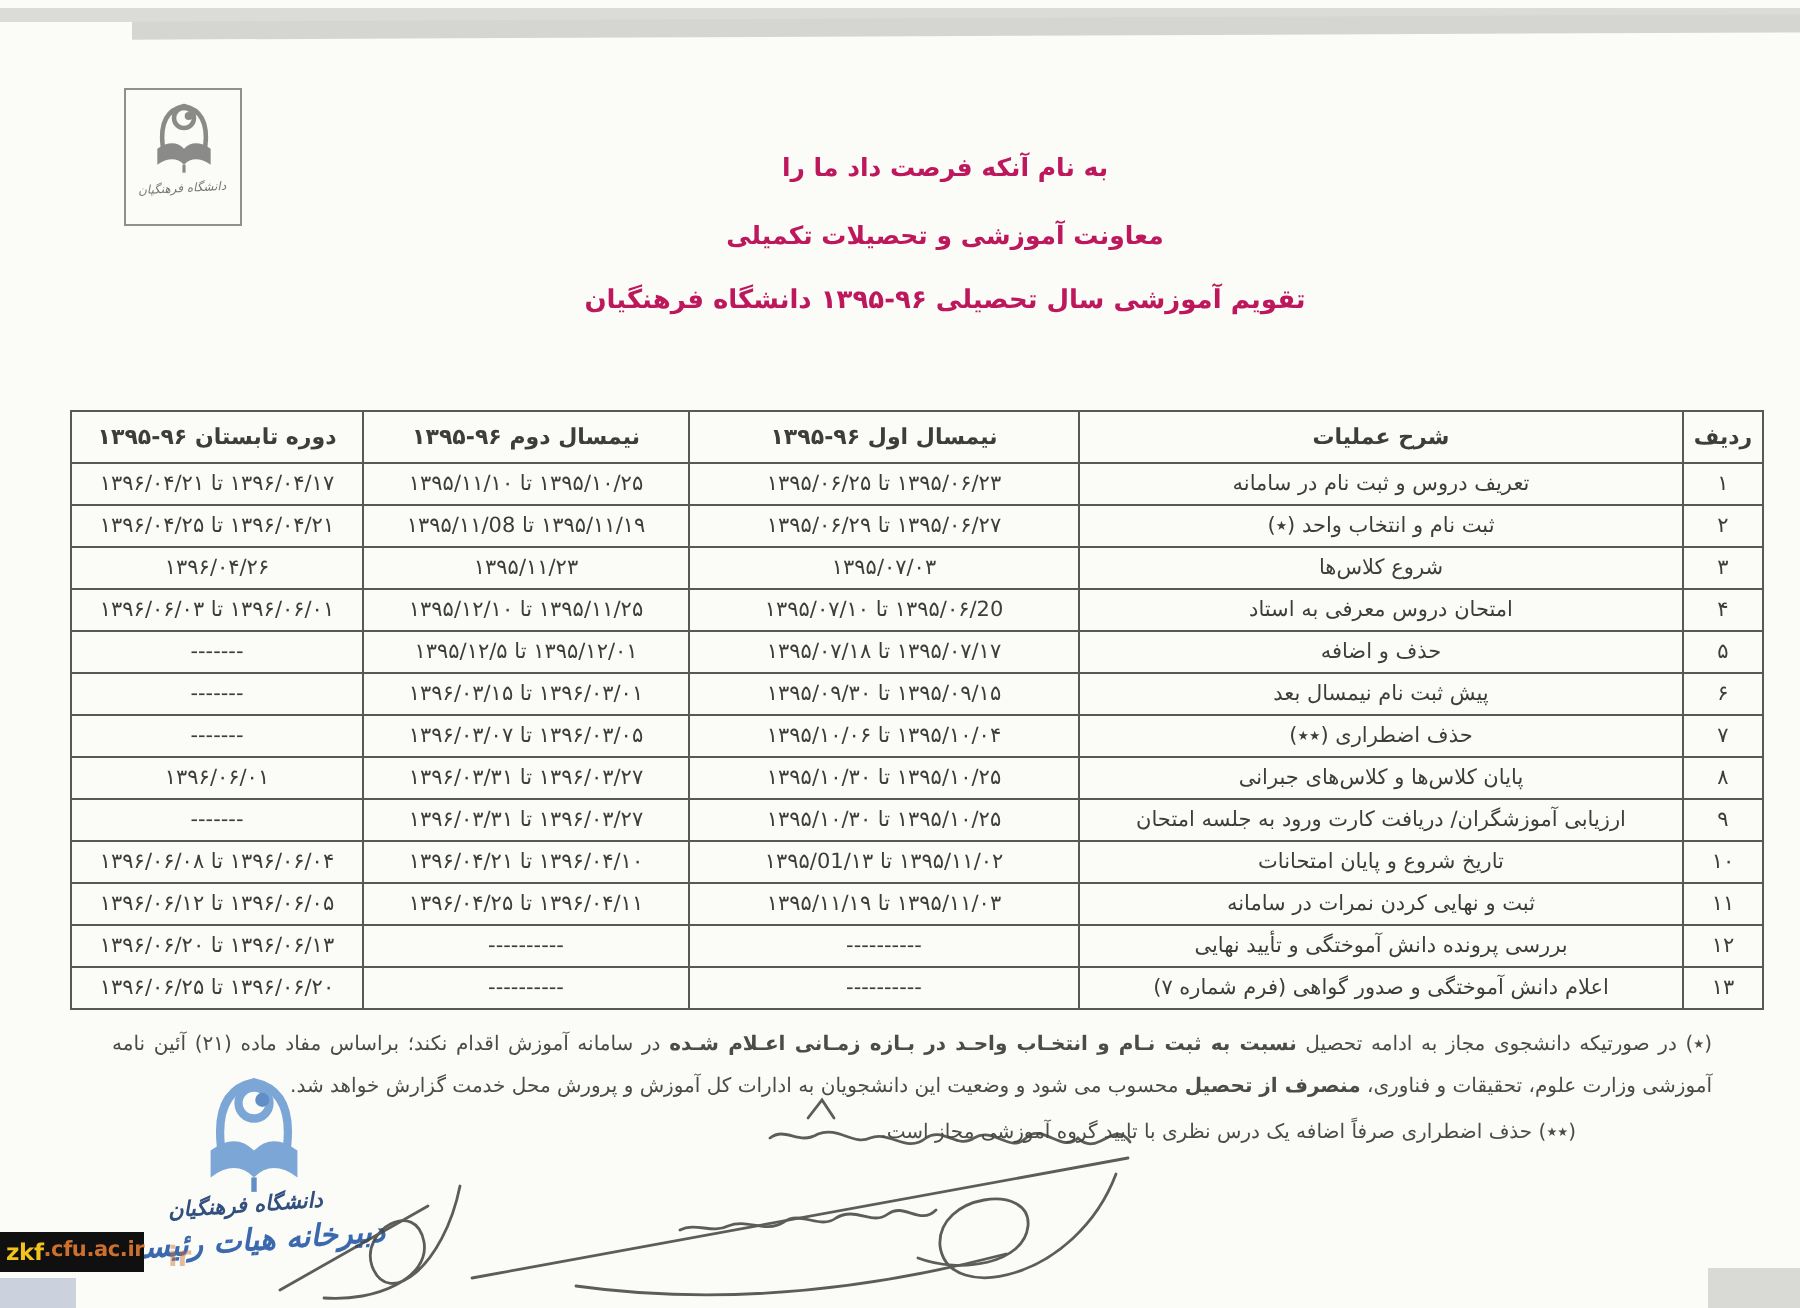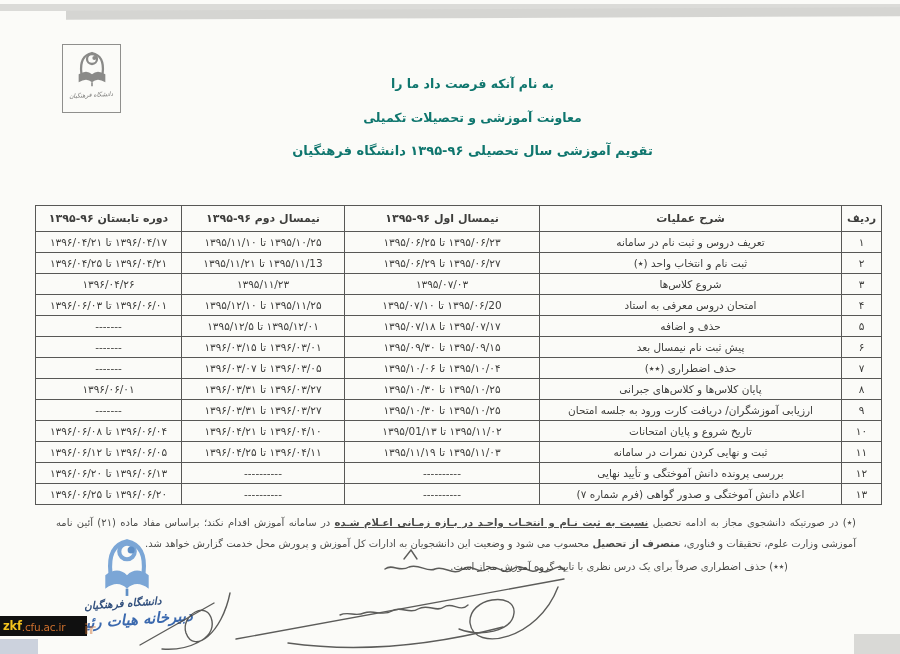--- a/index.html
+++ b/index.html
@@ -12,56 +12,56 @@
   .corner-br{position:absolute;right:0;top:634px;width:46px;height:20px;background:#d9d9d6;}
 
   
   .seal-box{position:absolute;left:62px;top:44px;width:57px;height:67px;border:1px solid #8f8f8d;
             display:flex;flex-direction:column;align-items:center;justify-content:flex-start;}
   .seal-box svg{margin-top:3px;}
   .seal-caption{font-size:6px;color:#787876;font-style:italic;white-space:nowrap;transform:rotate(-3deg);margin-top:1px;}
 
   
   .title-line{position:absolute;left:45px;right:0;text-align:center;direction:rtl;
-              font-weight:bold;color:#0f766e;}
+              font-weight:bold;color:#be185d;}
   .t1{top:76px;font-size:12.5px;}
   .t2{top:110px;font-size:12.5px;text-align:center;}
   .t3{top:143px;font-size:13px;}
 
   
   .cal-table{position:absolute;top:205px;right:18px;width:846px;border-collapse:collapse;
              table-layout:fixed;direction:rtl;}
   .cal-table th,.cal-table td{border:1px solid #585856;color:#3d3d3b;text-align:center;
              padding:0 2px;overflow:hidden;white-space:nowrap;}
   .cal-table th{height:25px;font-size:11px;font-weight:bold;}
   .cal-table td{height:20px;font-size:10.5px;}
   .cal-table td.op{font-size:10.5px;}
 
   
   .fn1{position:absolute;top:512px;right:44px;left:56px;direction:rtl;text-align:justify;
        font-size:10px;line-height:21px;color:#4b4b49;}
-  .fn1 .u{font-weight:bold;text-decoration:underline;}
+  .fn1 .u{font-weight:bold;}
   .fn1 .b{font-weight:bold;}
   .fn2{position:absolute;top:561px;right:112px;direction:rtl;font-size:10px;color:#4b4b49;}
 
   
   .emblem{position:absolute;left:92px;top:536px;}
   .script1{position:absolute;left:84px;top:597px;font-size:10.5px;font-style:italic;font-weight:bold;
            color:#32507d;transform:rotate(-4deg);white-space:nowrap;direction:rtl;}
   .script2{position:absolute;left:64px;top:611px;font-size:15px;font-style:italic;font-weight:bold;
            color:#3b69ae;transform:rotate(-4deg);white-space:nowrap;direction:rtl;}
 
   
   .sigs{position:absolute;left:118px;top:545px;}
 
   
-  .wm{position:absolute;left:0;top:616px;display:inline-flex;align-items:flex-end;
-      background:#101010;padding:3px 22px 3px 3px;}
+  .wm{position:absolute;left:0;top:616px;display:inline-flex;align-items:flex-start;
+      background:#101010;padding:3px 0 3px 3px;}
   .wm .p1{color:#f2c21d;font-weight:bold;font-size:11.5px;letter-spacing:-.2px;}
-  .wm .p2{color:#cd6f2d;font-weight:normal;font-size:10.5px;letter-spacing:-.2px;}
+  .wm .p2{color:#cd6f2d;font-weight:bold;font-size:10.5px;letter-spacing:-.2px;}
   .wm-ghost{position:absolute;left:84px;top:621px;color:#cd6f2d;opacity:.45;
             font-weight:bold;font-size:14px;}
 </style>
 </head>
 <body>
 
 <div class="page">
 
   <div class="scan-edge-a"></div>
   <div class="scan-edge-b"></div>
@@ -106,21 +106,21 @@
       <td class="op">تعریف دروس و ثبت نام در سامانه</td>
       <td>۱۳۹۵/۰۶/۲۳ تا ۱۳۹۵/۰۶/۲۵</td>
       <td>۱۳۹۵/۱۰/۲۵ تا ۱۳۹۵/۱۱/۱۰</td>
       <td>۱۳۹۶/۰۴/۱۷ تا ۱۳۹۶/۰۴/۲۱</td>
     </tr>
 
     <tr>
       <td>۲</td>
       <td class="op">ثبت نام و انتخاب واحد (٭)</td>
       <td>۱۳۹۵/۰۶/۲۷ تا ۱۳۹۵/۰۶/۲۹</td>
-      <td>۱۳۹۵/۱۱/13 تا ۱۳۹۵/۱۱/۲۱</td>
+      <td>۱۳۹۵/۱۱/۱۹ تا ۱۳۹۵/۱۱/08</td>
       <td>۱۳۹۶/۰۴/۲۱ تا ۱۳۹۶/۰۴/۲۵</td>
     </tr>
 
     <tr>
       <td>۳</td>
       <td class="op">شروع کلاس‌ها</td>
       <td>۱۳۹۵/۰۷/۰۳</td>
       <td>۱۳۹۵/۱۱/۲۳</td>
       <td>۱۳۹۶/۰۴/۲۶</td>
     </tr>
@@ -202,21 +202,21 @@
       <td class="op">اعلام دانش آموختگی و صدور گواهی (فرم شماره ۷)</td>
       <td>----------</td>
       <td>----------</td>
       <td>۱۳۹۶/۰۶/۲۰ تا ۱۳۹۶/۰۶/۲۵</td>
     </tr>
   </tbody>
   </table>
 
   <div class="fn1"><span>(٭) در صورتیکه دانشجوی مجاز به ادامه تحصیل </span><span class="u">نسبت به ثبت نـام و انتخـاب واحـد در بـازه زمـانی اعـلام شـده</span><span> در سامانه آموزش اقدام نکند؛ براساس مفاد ماده (۲۱) آئین نامه آموزشی وزارت علوم، تحقیقات و فناوری، </span><span class="b">منصرف از تحصیل</span><span> محسوب می شود و وضعیت این دانشجویان به ادارات کل آموزش و پرورش محل خدمت گزارش خواهد شد.</span></div>
 
-  <div class="fn2">(٭٭) حذف اضطراری صرفاً برای یک درس نظری با تایید گروه آموزش مجاز است.</div>
+  <div class="fn2">(٭٭) حذف اضطراری صرفاً اضافه یک درس نظری با تایید گروه آموزشی مجاز است.</div>
 
   <div class="emblem">
     <svg width="70" height="62" viewBox="0 0 60 60">
       <g fill="none" stroke="#7ba6d6" stroke-width="4" stroke-linecap="round">
         <path d="M 14,36 Q 11,9 30,5 Q 49,9 46,36"></path>
         <circle cx="30" cy="15" r="7.5"></circle>
       </g>
       <circle cx="34" cy="13.5" r="3.4" fill="#5f8fc6"></circle>
       <path d="M 9,38 Q 21,29 30,38 Q 39,29 51,38 L 51,51 Q 39,42 30,51 Q 21,42 9,51 Z" fill="#7ba6d6"></path>
       <path d="M 30,51 l 0,7" stroke="#5f8fc6" stroke-width="2.6"></path>

